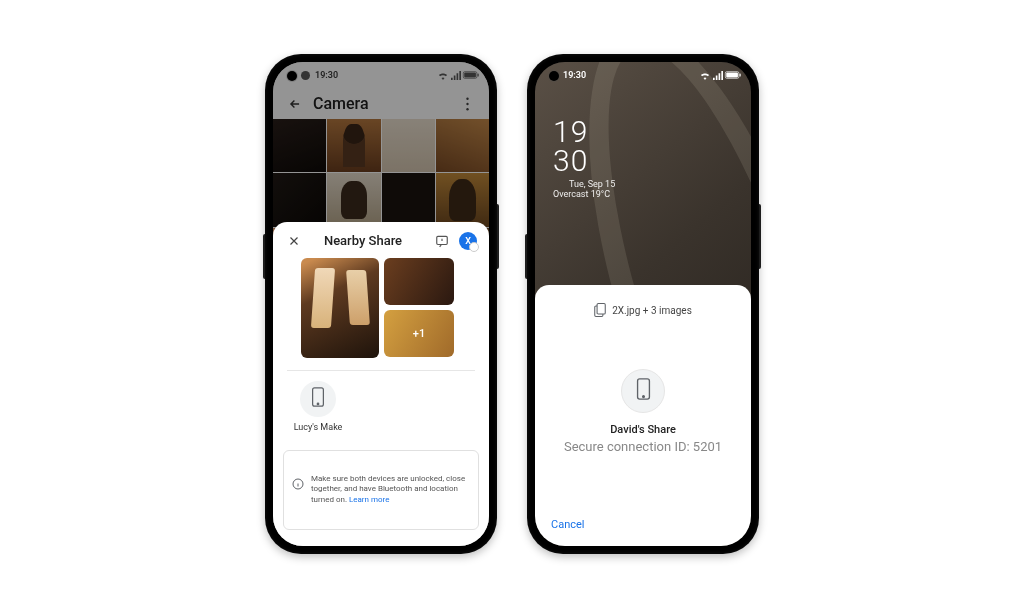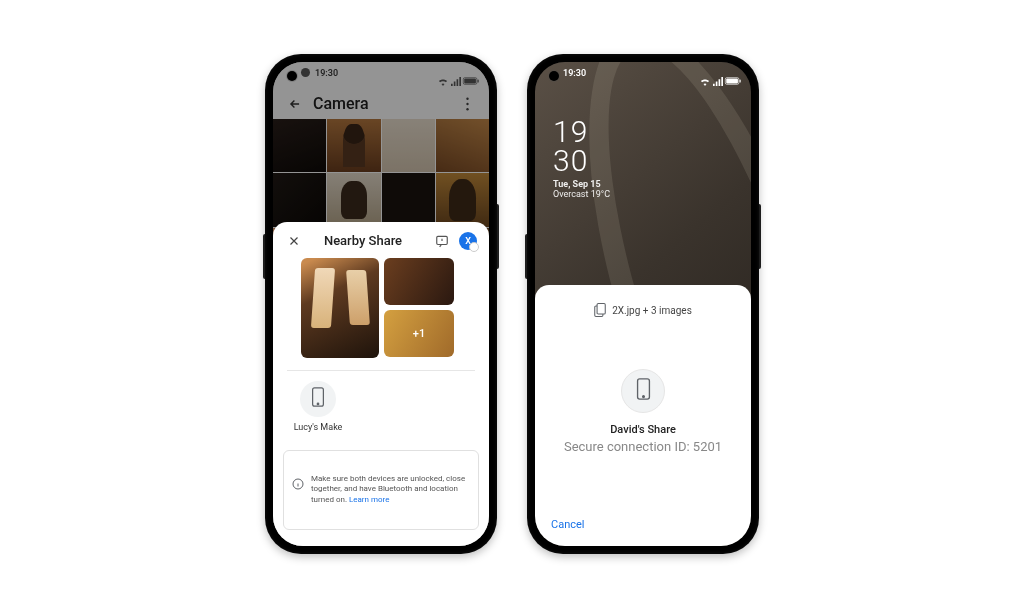--- a/index.html
+++ b/index.html
@@ -5,21 +5,21 @@
   * { box-sizing: border-box; margin: 0; padding: 0; font-family: -apple-system, BlinkMacSystemFont, 'Segoe UI', Roboto, Arial, sans-serif; }
   body { width: 1024px; height: 608px; background: #fff; display: flex; justify-content: center; align-items: center; gap: 30px; }
   
   .phone { position: relative; width: 232px; height: 500px; }
   .phone-frame { position: absolute; inset: 0; background: #000; border-radius: 36px; box-shadow: 0 3px 8px rgba(0,0,0,0.25), inset 0 0 4px rgba(255,255,255,0.08); }
   .phone-btn-l { position: absolute; left: -2px; top: 180px; width: 2px; height: 45px; background: #222; border-radius: 2px 0 0 2px; }
   .phone-btn-r { position: absolute; right: -2px; top: 150px; width: 2px; height: 65px; background: #222; border-radius: 0 2px 2px 0; }
   .screen { position: absolute; top: 8px; left: 8px; right: 8px; bottom: 8px; border-radius: 30px; overflow: hidden; background: #111; }
   .camera-hole { position: absolute; top: 9px; left: 14px; width: 10px; height: 10px; background: #000; border-radius: 50%; z-index: 100; box-shadow: 0 0 0 1px rgba(80,80,80,0.3); }
 
-  .statusbar { position: absolute; top: 6px; left: 0; right: 0; height: 26px; display: flex; padding: 0 10px 0 28px; font-size: 9px; z-index: 50; }
+  .statusbar { position: absolute; top: 0; left: 0; right: 0; height: 26px; display: flex; align-items: center; padding: 0 10px 0 28px; font-size: 9px; z-index: 50; }
   .statusbar.light { color: #fff; }
   .statusbar.dark { color: #222; }
   .sb-time { font-weight: 600; }
   .sb-right { margin-left: auto; display: flex; align-items: center; gap: 2px; }
   .sb-icon svg { display: block; }
 
   
   .gallery-app { position: absolute; inset: 0; background: #fff; padding-top: 26px; }
   .gallery-header { display: flex; align-items: center; padding: 6px 14px; font-size: 16px; color: #222; justify-content: flex-end; }
   .back-icon { width: 16px; height: 16px; display: flex; align-items: center; justify-content: center; margin-right: 10px; }
@@ -72,21 +72,21 @@
 
   .info-box { margin: 0 10px 10px; padding: 23px 8px; border: 1px solid #e0e0e0; border-radius: 6px; display: flex; gap: 7px; align-items: flex-start; }
   .info-text { font-size: 8px; line-height: 1.35; color: #555; }
   .info-text .link { color: #1a73e8; }
 
   
   .home-bg { position: absolute; inset: 0; background: linear-gradient(140deg,#5a5046 0%,#3a332c 45%,#1e1a16 100%); }
   .home-swoop { position: absolute; top: -10%; right: -30%; width: 90%; height: 120%; border: 22px solid rgba(230,220,200,0.12); border-radius: 50%; transform: rotate(-18deg); }
   .home-clock { position: absolute; top: 56px; left: 18px; color: #fff; }
   .clock-time { font-size: 30px; font-weight: 300; line-height: 0.95; letter-spacing: 1px; }
-  .clock-date { font-size: 9px; margin-top: 4px; opacity: 0.9; font-weight: 700; }
+  .clock-date { font-size: 9px; margin-top: 4px; opacity: 0.9; font-weight: 400; margin-left: 16px; }
   .clock-weather { font-size: 9px; opacity: 0.9; }
 
   .receive-sheet { position: absolute; left: 0; right: 0; bottom: 0; top: 46%; background: #fff; border-radius: 14px 14px 0 0; z-index: 3; display: flex; flex-direction: column; padding: 18px 10px 10px; }
   .file-line { display: flex; align-items: center; justify-content: center; gap: 6px; font-size: 10px; color: #444; }
   .sender-block { flex: 1; display: flex; flex-direction: column; align-items: center; justify-content: center; }
   .sender-circle { width: 44px; height: 44px; border-radius: 50%; background: #f1f3f4; display: flex; align-items: center; justify-content: center; border: 1px solid #e6e6e6; margin-bottom: 10px; }
   .sender-name { font-size: 11px; color: #222; font-weight: 500; margin-bottom: 3px; }
   .sender-sub { font-size: 13px; color: #888; text-align: center; }
   .cancel-row { padding: 8px 6px 4px; }
   .cancel-link { font-size: 11px; color: #1a73e8; font-weight: 400; }

